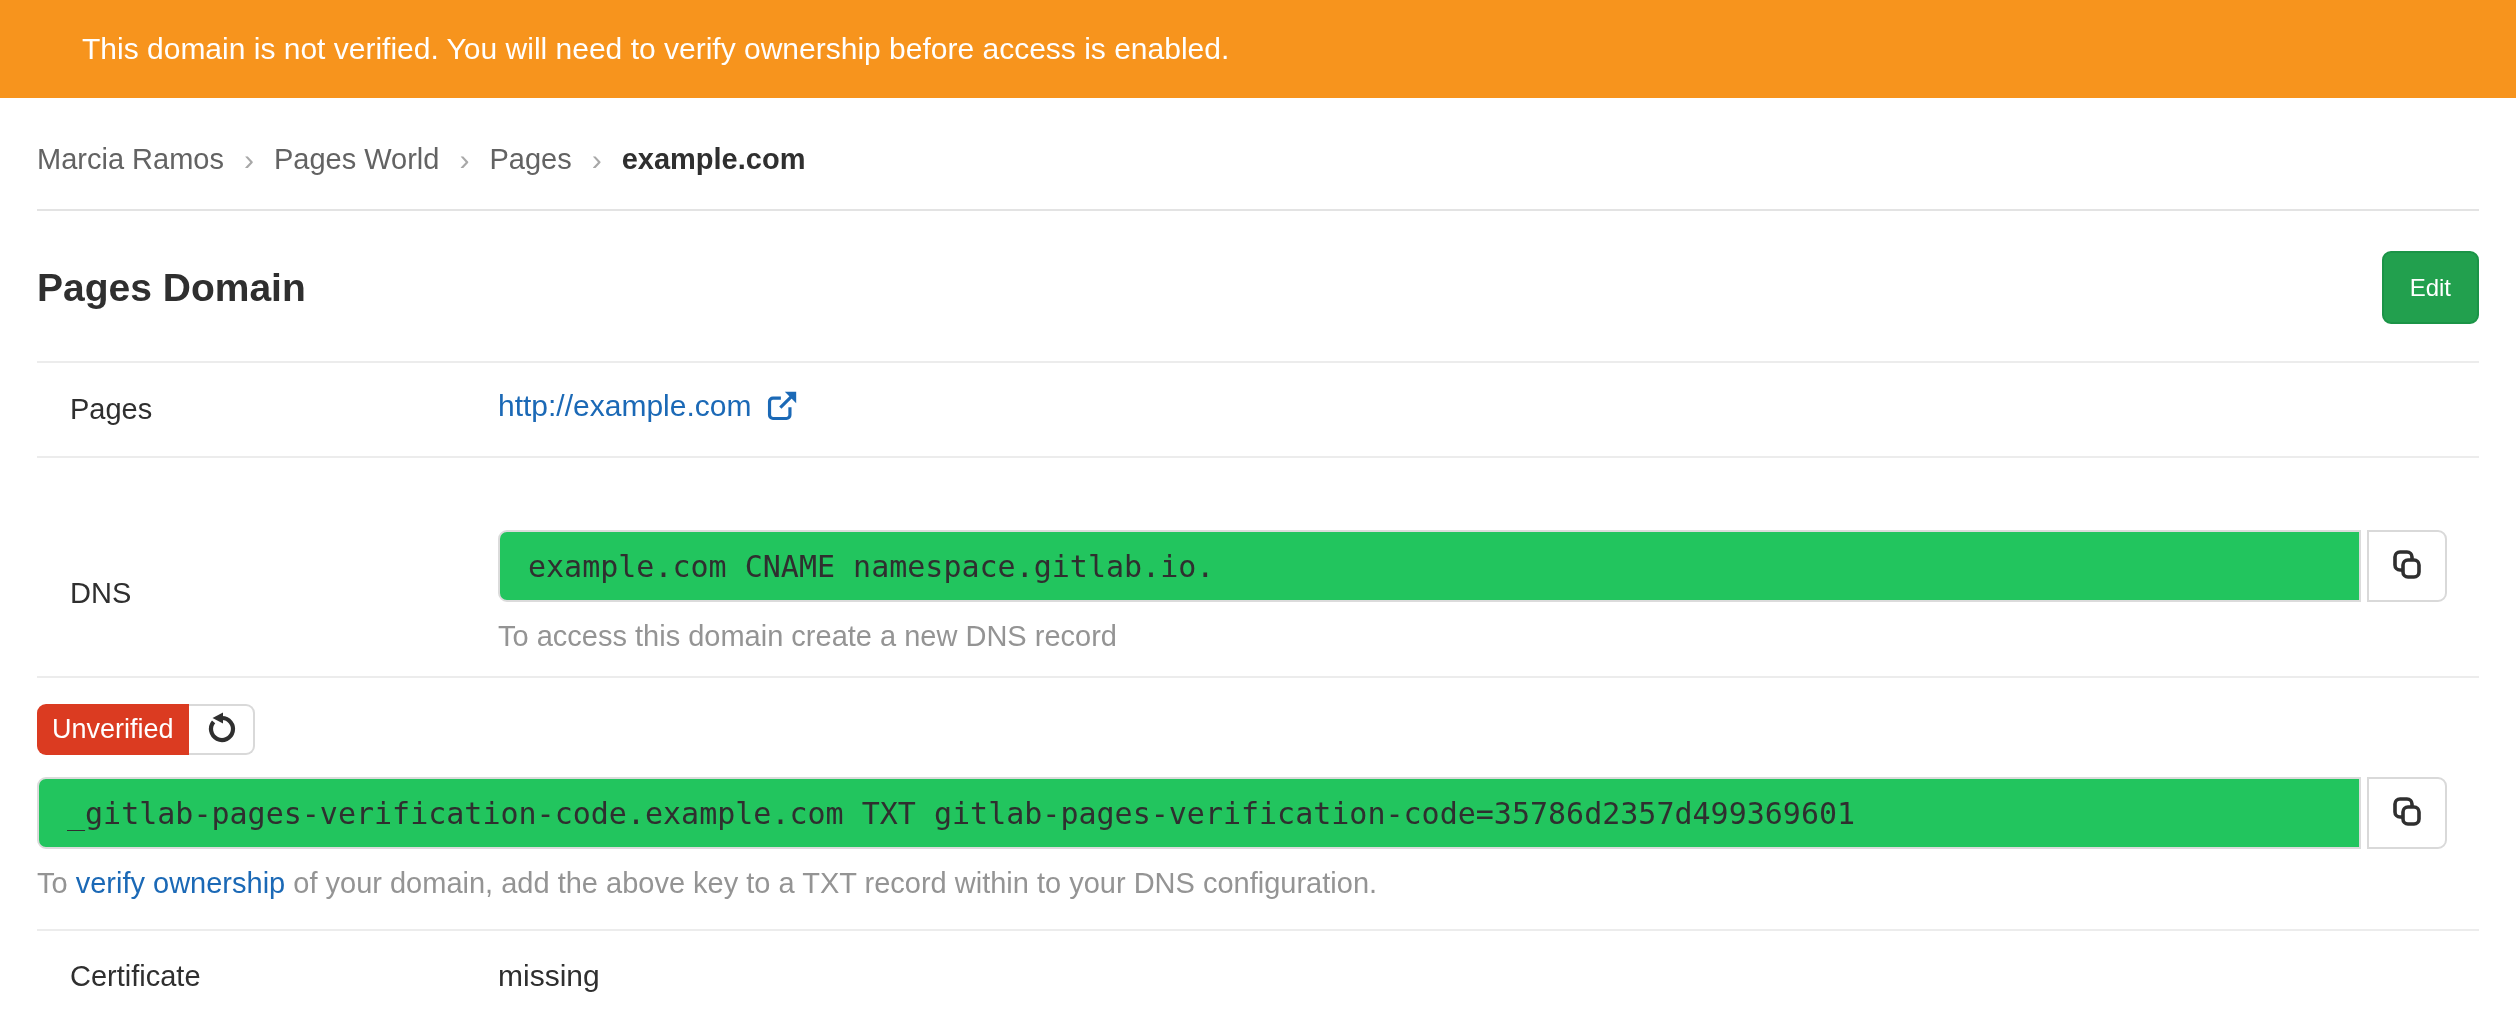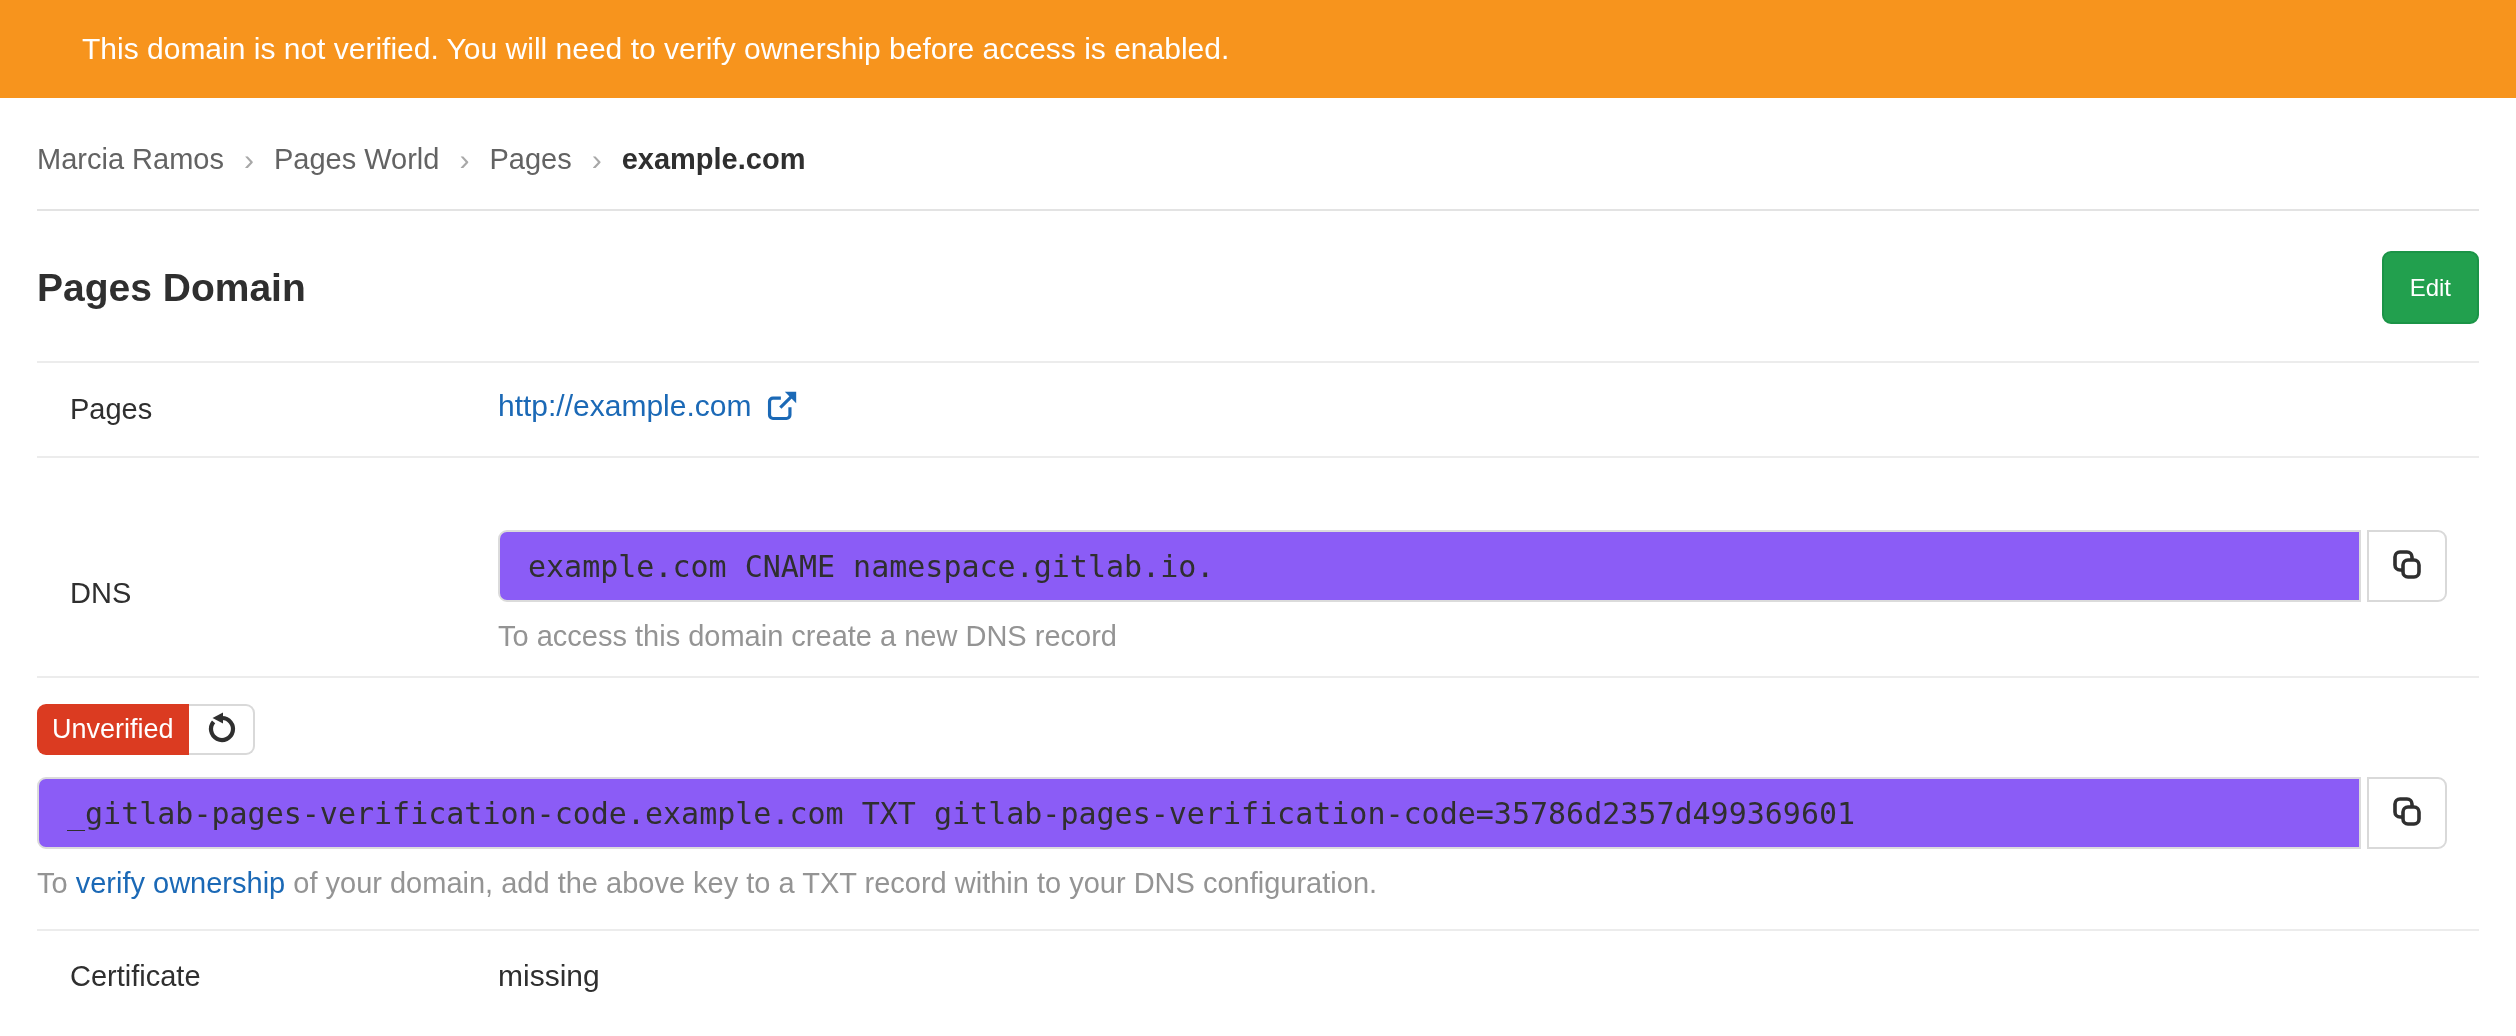--- a/index.html
+++ b/index.html
@@ -59,21 +59,21 @@
 
   .domain-link {
     display: inline-flex; align-items: flex-start;
     font-size: 30px; color: #1b69b6; text-decoration: none; cursor: pointer;
   }
   .ext-icon { margin-left: 14px; display: inline-block; }
 
   .input-group { display: flex; align-items: stretch; }
   .code-input {
     flex: 1; min-width: 0; height: 72px;
-    background: #8b5cf6; border: 2px solid #dbdbdb; border-radius: 9px 0 0 9px;
+    background: #22c55e; border: 2px solid #dbdbdb; border-radius: 9px 0 0 9px;
     padding: 0 28px; font-family: "DejaVu Sans Mono", "Liberation Mono", monospace;
     font-size: 30px; color: #2f2f2f; white-space: nowrap; overflow: hidden;
     text-overflow: clip;
   }
   .btn-copy {
     width: 80px; height: 72px; margin-left: 6px; flex-shrink: 0;
     background: #fff; border: 2px solid #d9d9d9; border-radius: 0 9px 9px 0;
     display: flex; align-items: center; justify-content: center; cursor: pointer;
   }
 

